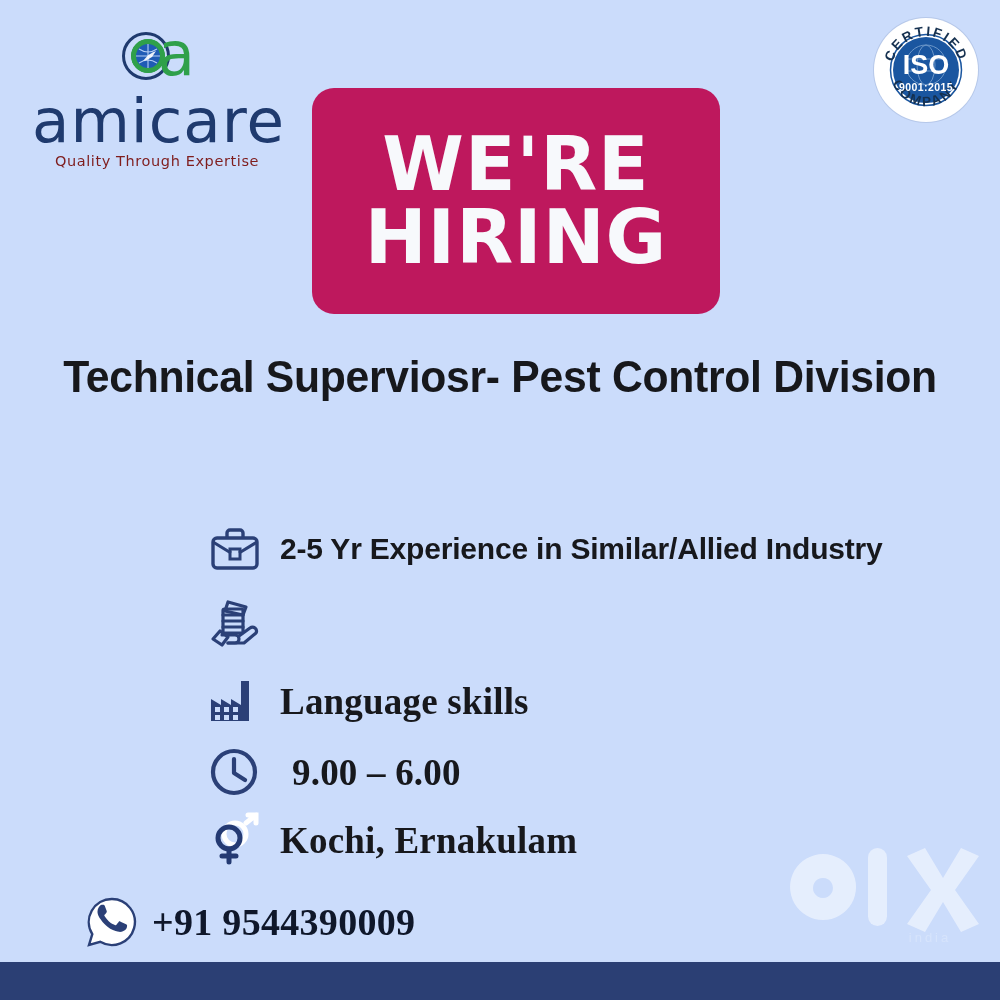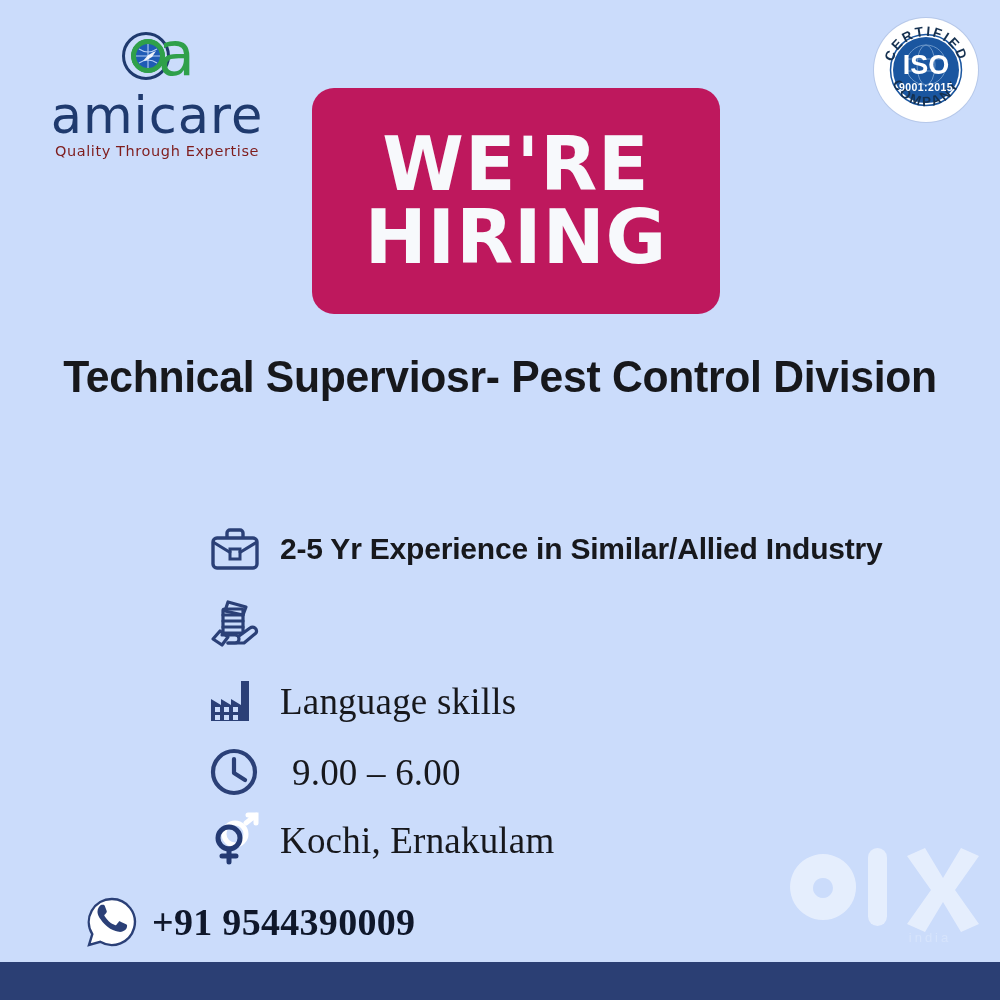--- a/index.html
+++ b/index.html
@@ -63,21 +63,21 @@
     left: 40px;
     top: -4px;
     font-family: "DejaVu Sans", sans-serif;
     font-size: 60px;
     font-weight: 400;
     color: #2fa04a;
     line-height: 1;
   }
   .logo-word {
     font-family: "DejaVu Sans", sans-serif;
-    font-size: 51px;
+    font-size: 61px;
     letter-spacing: 1px;
     color: #1f3a6e;
     line-height: 0.95;
     font-weight: 400;
   }
   .logo-tagline {
     font-family: "DejaVu Sans", sans-serif;
     font-size: 14.5px;
     letter-spacing: 0.6px;
     color: #7f1d1d;
@@ -169,21 +169,21 @@
   }
   .detail-text.sans {
     font-family: "Liberation Sans", sans-serif;
     font-weight: bold;
     font-size: 30px;
     letter-spacing: -0.2px;
     text-align: right;
   }
   .detail-text.serif {
     font-family: "Liberation Serif", serif;
-    font-weight: normal;
+    font-weight: bold;
     font-size: 37px;
     letter-spacing: 0.2px;
     text-align: center;
   }
   .detail-text.serif.time { padding-left: 12px; }
 
   
   .contact-bar {
     position: absolute;
     left: 0;

